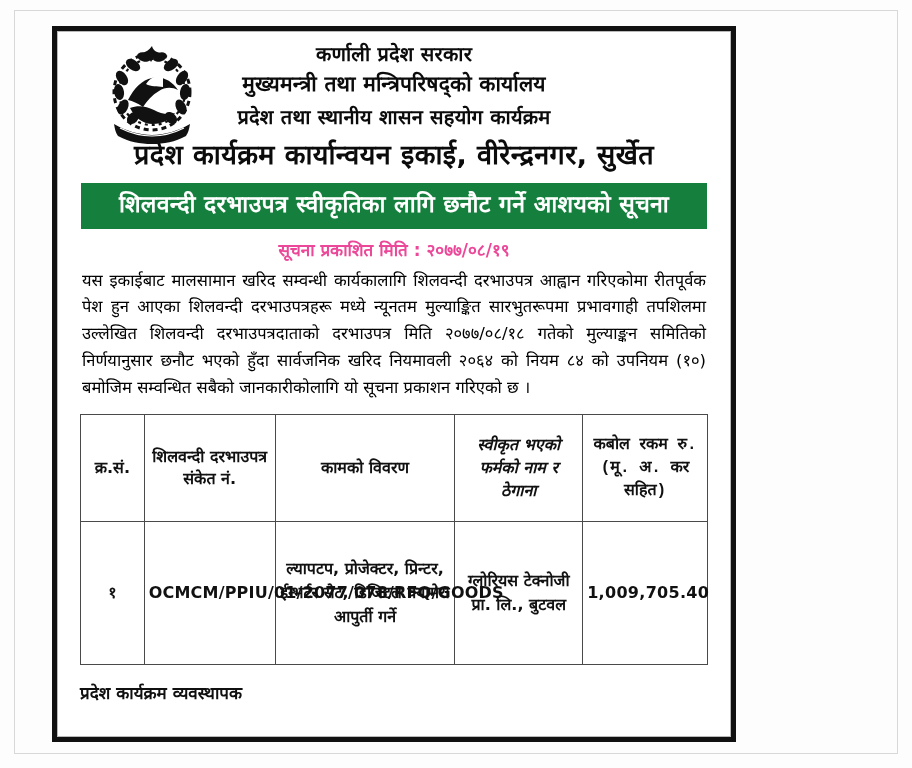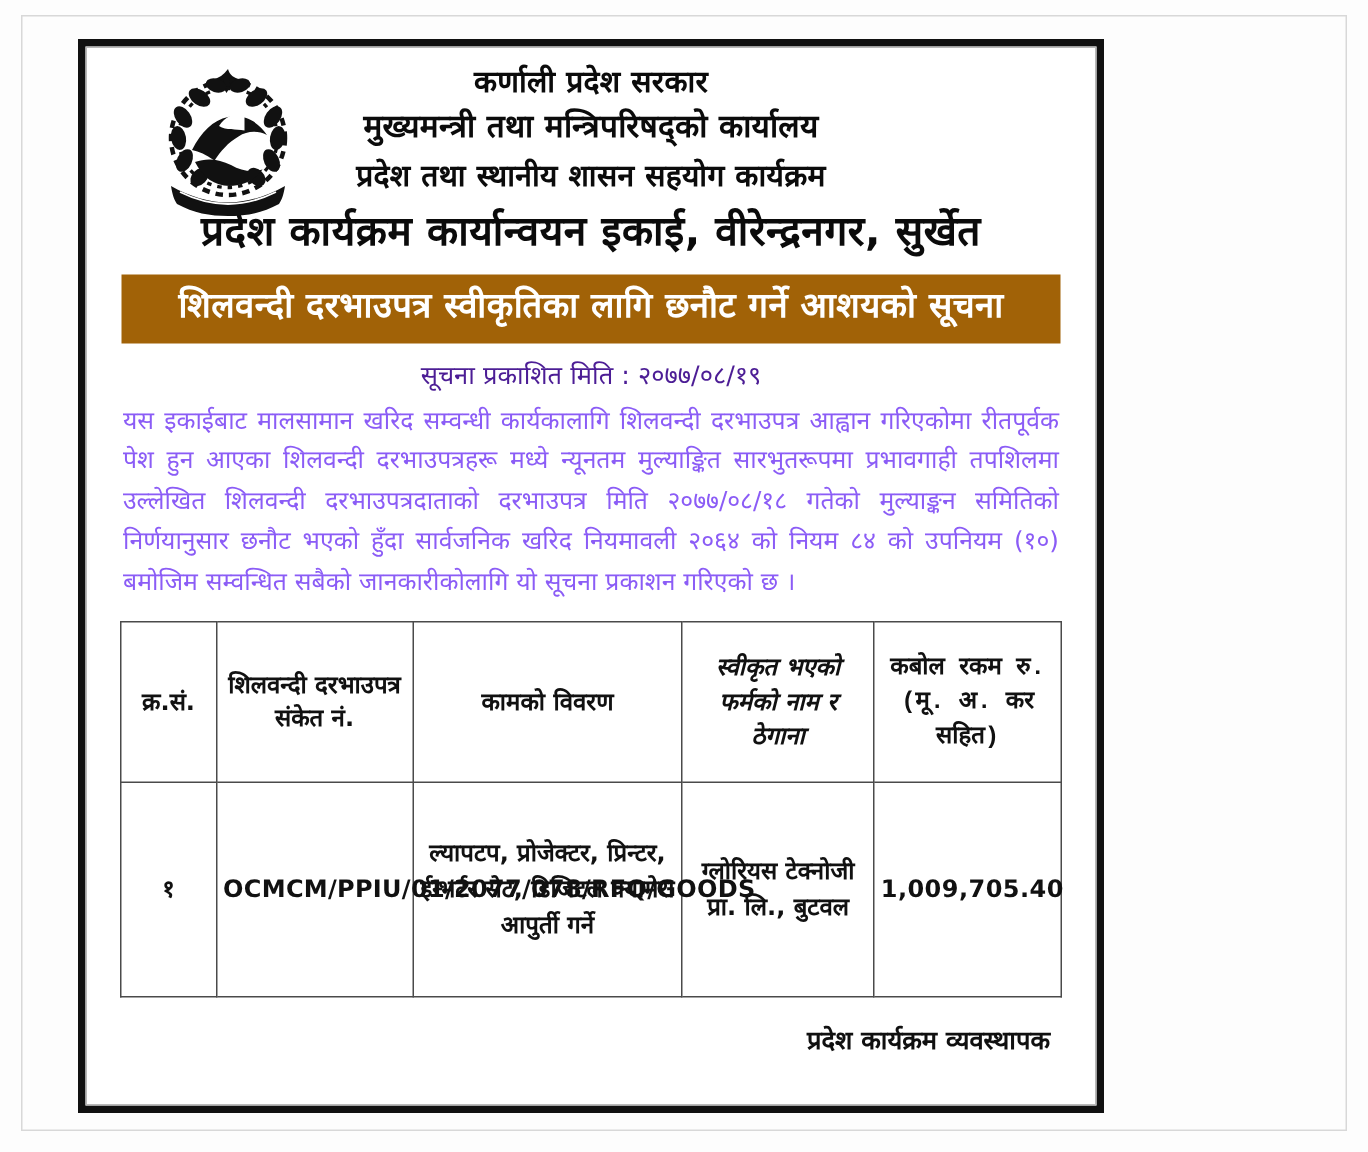--- a/index.html
+++ b/index.html
@@ -53,40 +53,40 @@
     line-height:1.22;
   }
   .org1{font-size:20px;font-weight:700;padding-top:4px;}
   .org2{font-size:21px;font-weight:700;padding-top:6px;}
   .org3{font-size:20px;font-weight:700;padding-top:7px;}
   .org4{font-size:27px;font-weight:700;padding-top:10px;letter-spacing:.4px;}
 
   
   .banner{
     margin:11px 1px 0 1px;
-    background:#a16207;
+    background:#15803d;
     color:#ffffff;
     text-align:center;
     font-size:23px;
     font-weight:700;
     padding:9px 4px 11px 4px;
     letter-spacing:.3px;
     line-height:1.1;
   }
   .pub-date{
     text-align:center;
     font-size:17px;
-    font-weight:400;
-    color:#4c1d95;
+    font-weight:700;
+    color:#ec4899;
     padding:9px 0 3px 0;
   }
 
   
   .body-text{
-    color:#8b5cf6;
+    color:#000000;
     font-size:16.5px;
     line-height:1.62;
     text-align:justify;
     padding:4px 2px 0 2px;
   }
   .body-text p{margin:0;}
 
   
   .tbl{
     width:100%;
@@ -126,21 +126,20 @@
     line-height:1.62;
     color:#2a2a2a;
   }
   .amount{
     font-size:16px;font-weight:500;letter-spacing:.3px;color:#161616;
   }
   .sn{font-size:18px;font-weight:700;}
 
   
   .footer{
-    text-align:right;
     font-size:17px;
     font-weight:700;
     color:#101010;
     padding:16px 8px 0 0;
   }
 </style>
 </head>
 <body>
 
 <div class="page">

